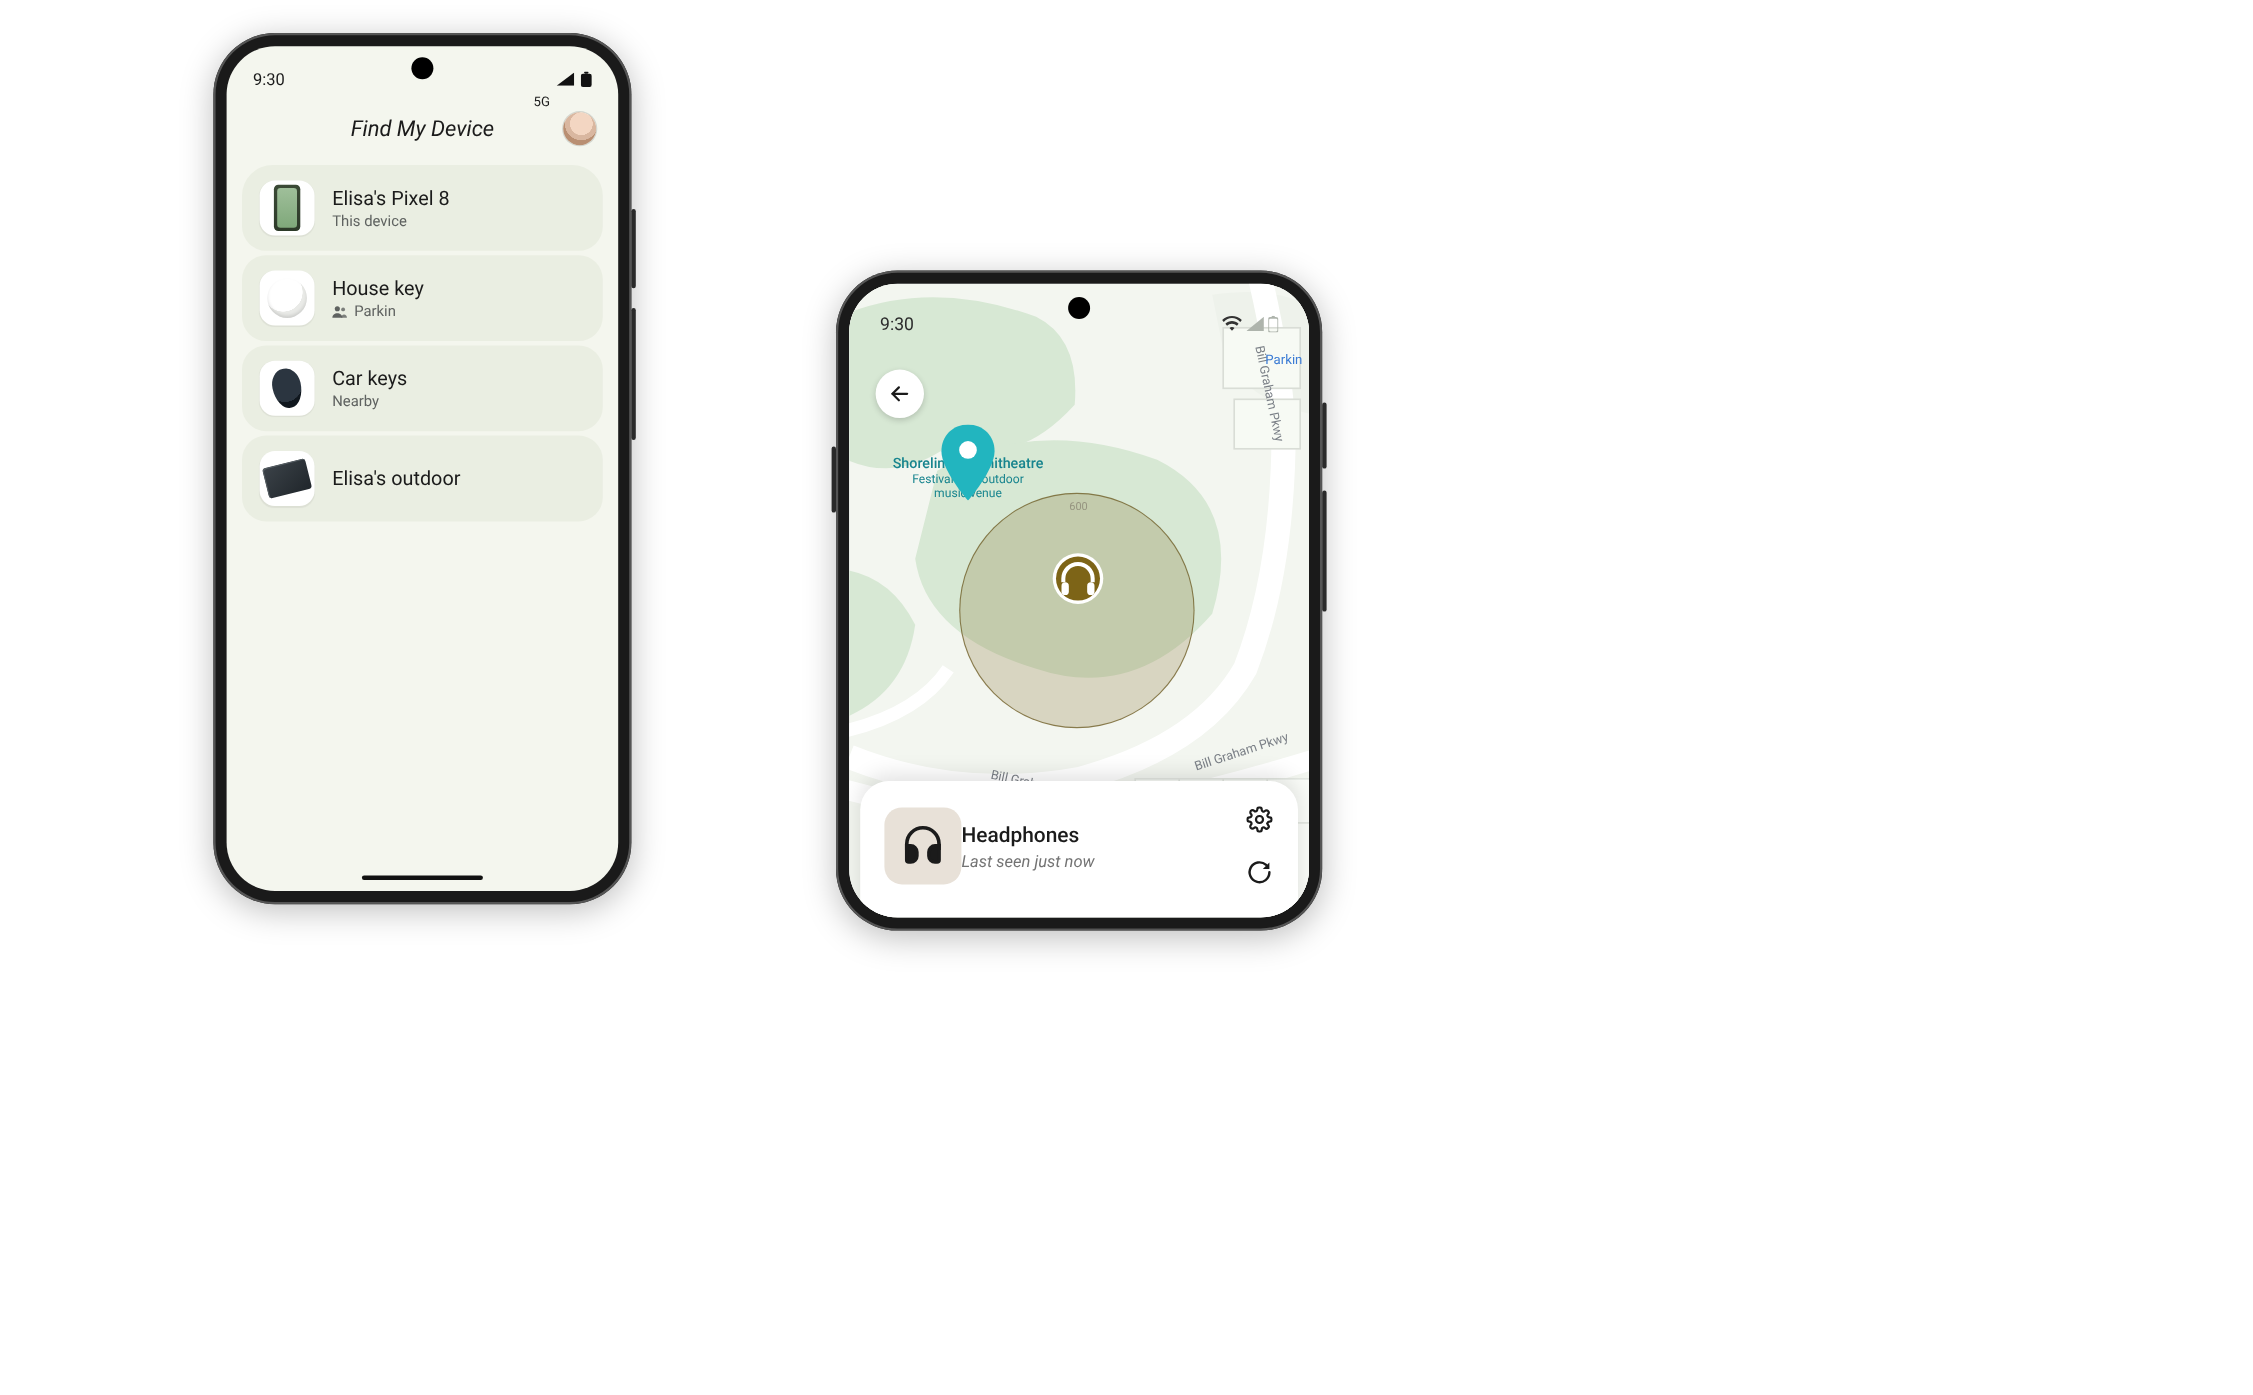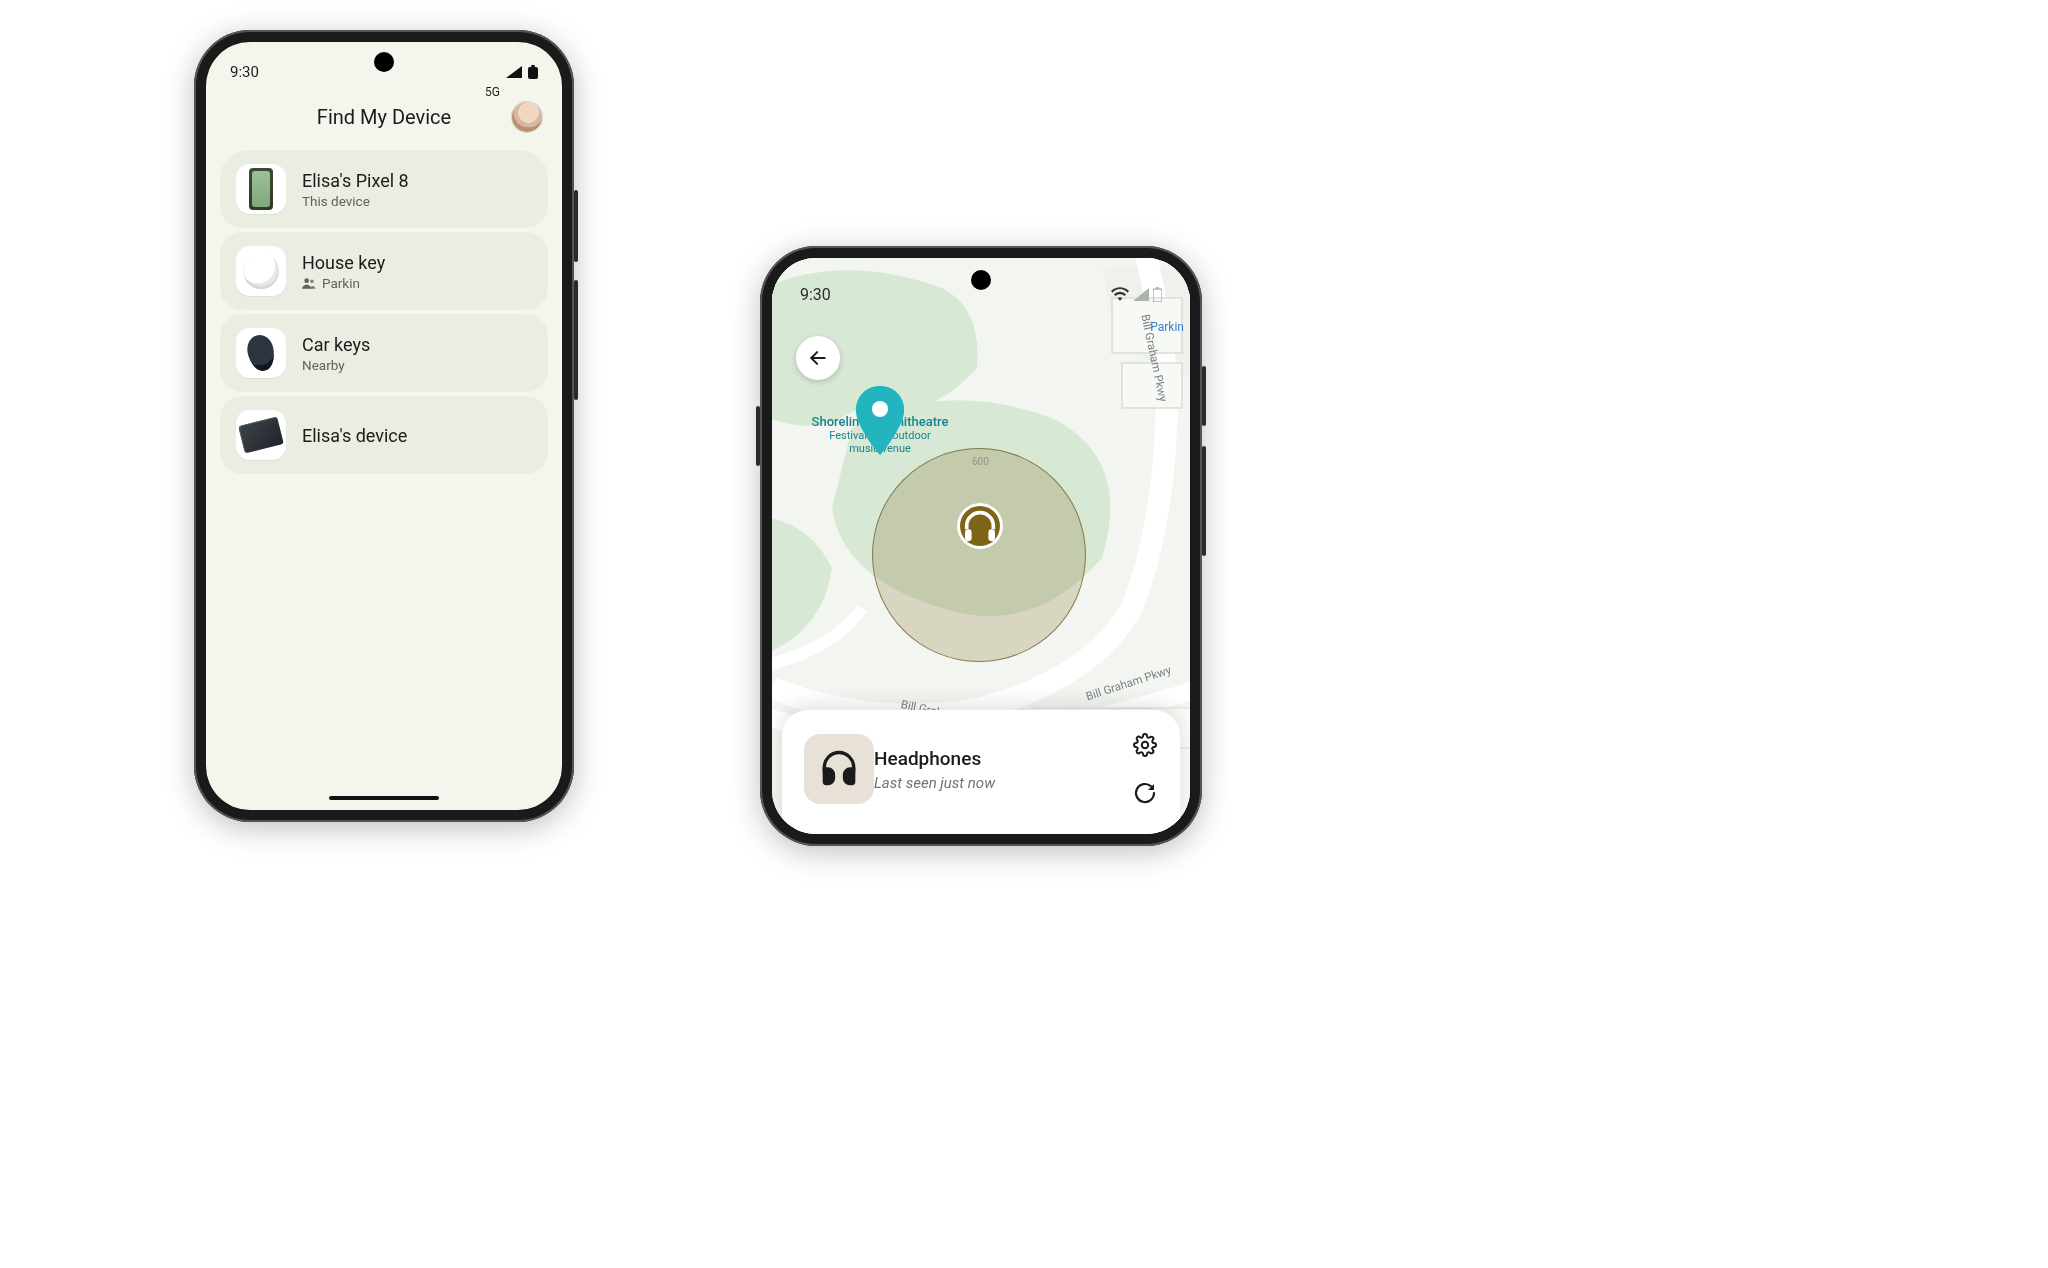--- a/index.html
+++ b/index.html
@@ -84,20 +84,21 @@
   }
   .statusbar .right { display: flex; align-items: center; gap: 6px; }
 
   .header1 {
     display: flex;
     align-items: center;
     justify-content: center;
     position: relative;
     height: 54px;
     margin-top: 2px;
+    font-style: italic;
   }
   .header1 .title {
     font-size: 20px;
     color: var(--text-main);
   }
   .header1 .avatar {
     position: absolute;
     right: 20px;
     top: 50%;
     transform: translateY(-50%);
@@ -373,21 +374,21 @@
           <span class="name">Car keys</span>
           <span class="sub">Nearby</span>
         </div>
       </div>
 
       <div class="device-card">
         <div class="thumb">
             <div class="art-wallet"></div>
           </div>
         <div class="txt">
-          <span class="name">Elisa's device</span>
+          <span class="name">Elisa's outdoor</span>
 
         </div>
       </div>
 
     </div>
 
     <div class="home-indicator"></div>
   </div>
 </div>
 

